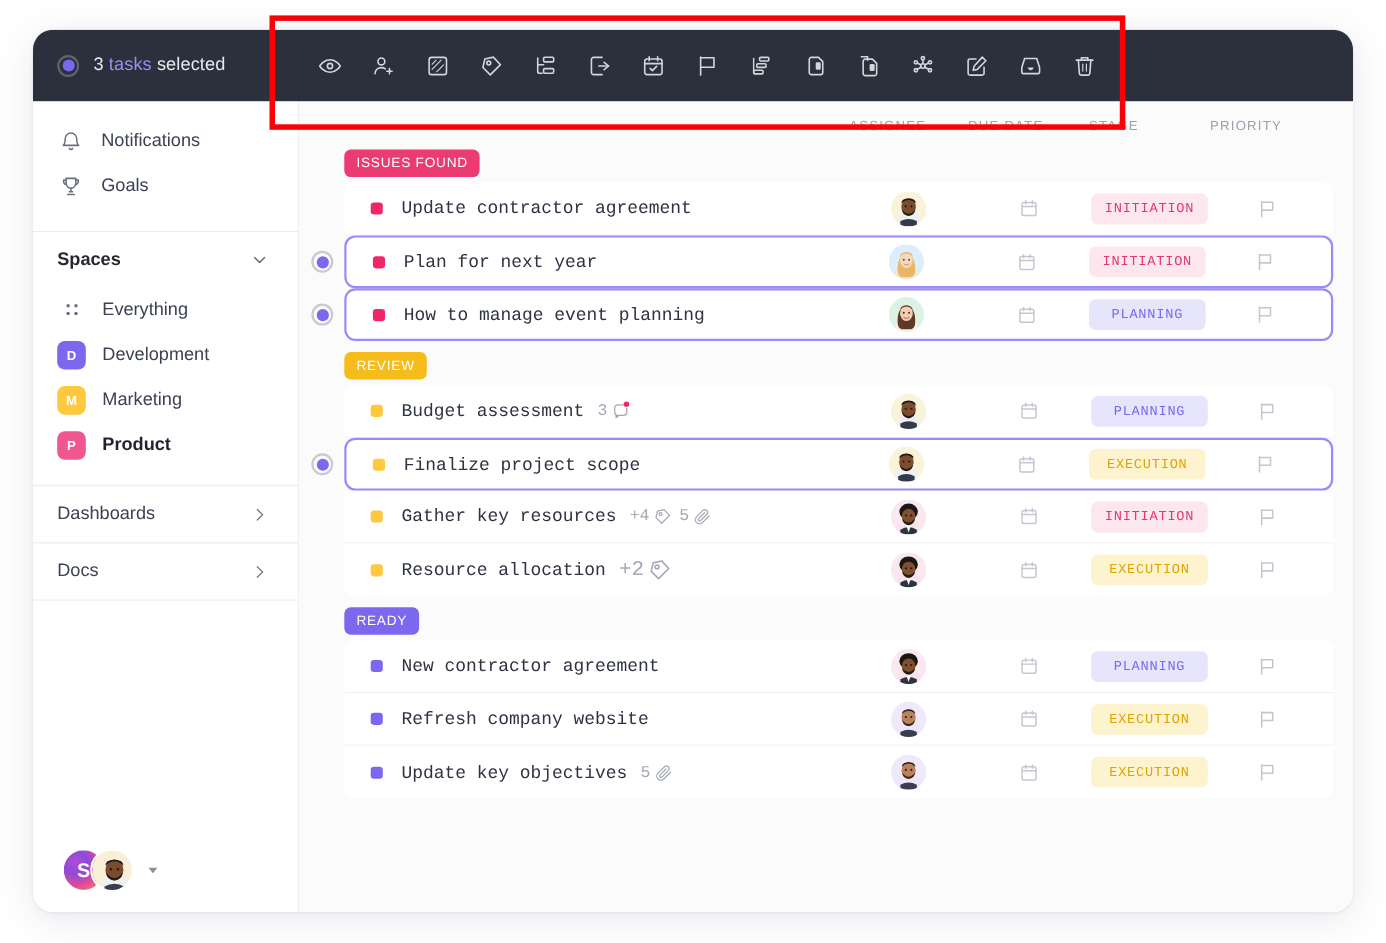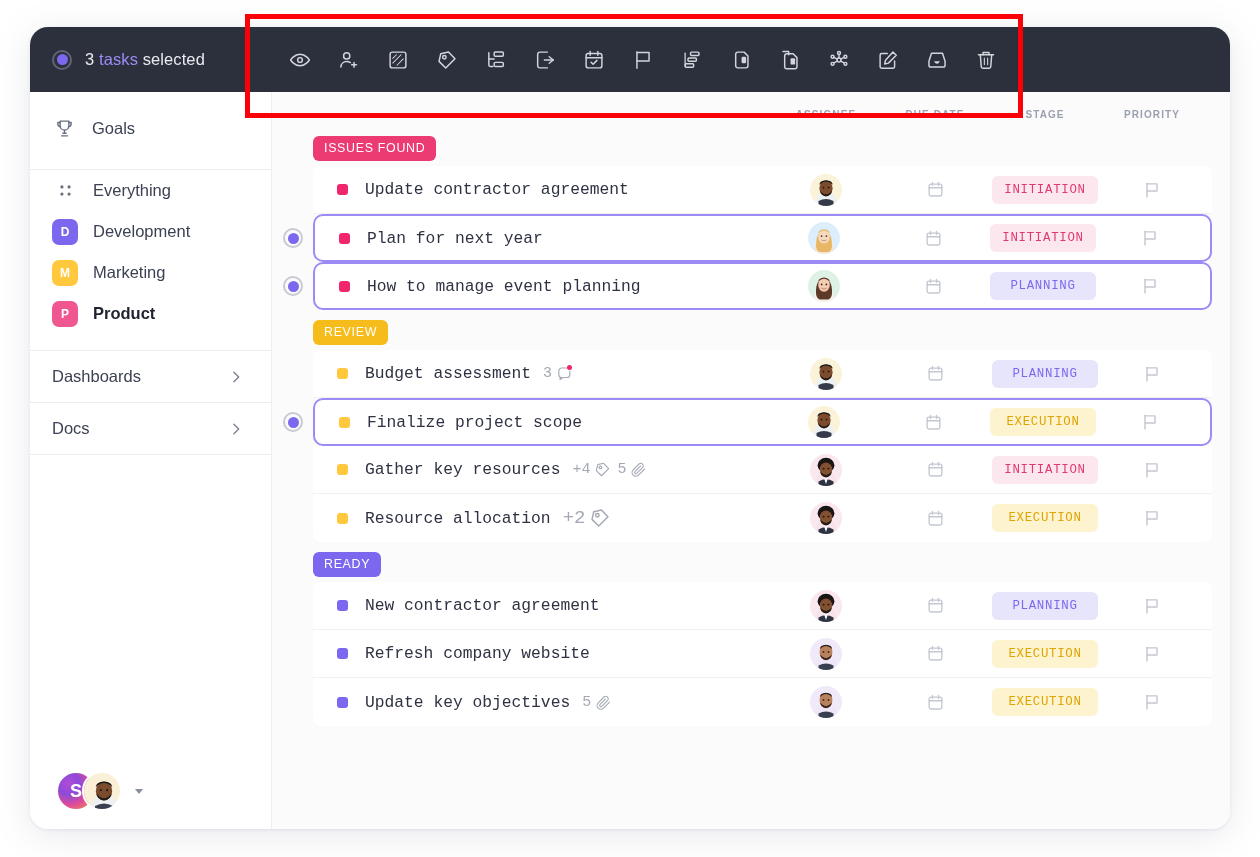--- a/index.html
+++ b/index.html
@@ -160,23 +160,21 @@
   }
   .main-inner { padding: 0 18px 0 24px; }
 
   .col-head {
     height: 44px;
     display:flex; align-items:center;
     padding-right: 8px;
   }
   .col-head .spacer { flex:1; }
   .ch {
-    font-size: 10px; letter-spacing: 1.1px; color: #9aa0ad;
-    text-align: center;
-    font-weight: bold;
+    font-size: 12px; letter-spacing: 1.1px; color: #9aa0ad;
   }
   .ch-assignee { width: 108px; }
   .ch-due      { width: 110px; }
   .ch-stage    { width: 110px; }
   .ch-priority { width: 104px; }
 
   .group { margin-bottom: 10px; }
   .group-tag {
     display:inline-block;
     height: 25px; line-height: 25px;
@@ -401,36 +399,53 @@
         </div>
 
       </div>
     </div>
 
     <div class="sidebar">
 
       <div class="nav-top">
 
 
+        <div class="nav-item">
+          <span class="ico">
+            <svg width="21" height="21" viewBox="0 0 24 24" fill="none" stroke="currentColor" stroke-width="1.6" stroke-linecap="round" stroke-linejoin="round">
+              <path d="M18 9.4a6 6 0 0 0-12 0c0 5.4-2 6.8-2 6.8h16s-2-1.4-2-6.8Z"></path>
+              <path d="M10.3 19.4a2 2 0 0 0 3.4 0"></path>
+            </svg>
+          </span>
+          <span>Notifications</span>
+        </div>
 
         <div class="nav-item">
           <span class="ico">
             <svg width="21" height="21" viewBox="0 0 24 24" fill="none" stroke="currentColor" stroke-width="1.6" stroke-linecap="round" stroke-linejoin="round">
               <path d="M7 3.6h10v5.2a5 5 0 0 1-10 0V3.6Z"></path>
               <path d="M7 5.2H4.4v1.6A3.4 3.4 0 0 0 7.4 10M17 5.2h2.6v1.6A3.4 3.4 0 0 1 16.6 10"></path>
               <path d="M12 13.8v3.6M8.6 20.4h6.8M10.2 17.4h3.6"></path>
             </svg>
           </span>
           <span>Goals</span>
         </div>
 
       </div>
 
       <div class="nav-divider"></div>
 
+      <div class="sec-head">
+        <span>Spaces</span>
+        <span class="chev">
+          <svg width="18" height="18" viewBox="0 0 24 24" fill="none" stroke="currentColor" stroke-width="1.8" stroke-linecap="round" stroke-linejoin="round">
+              <path d="M6 9.5 12 15.5 18 9.5"></path>
+            </svg>
+        </span>
+      </div>
 
       <div class="space-item">
         <span class="space-ico">
           <svg width="19" height="19" viewBox="0 0 24 24" fill="currentColor" stroke="none" style="color:#6a6f80">
             <circle cx="7.5" cy="7.5" r="2"></circle>
               <circle cx="16.5" cy="7.5" r="2"></circle>
             <circle cx="7.5" cy="16.5" r="2"></circle>
               <circle cx="16.5" cy="16.5" r="2"></circle>
           </svg>
         </span>

